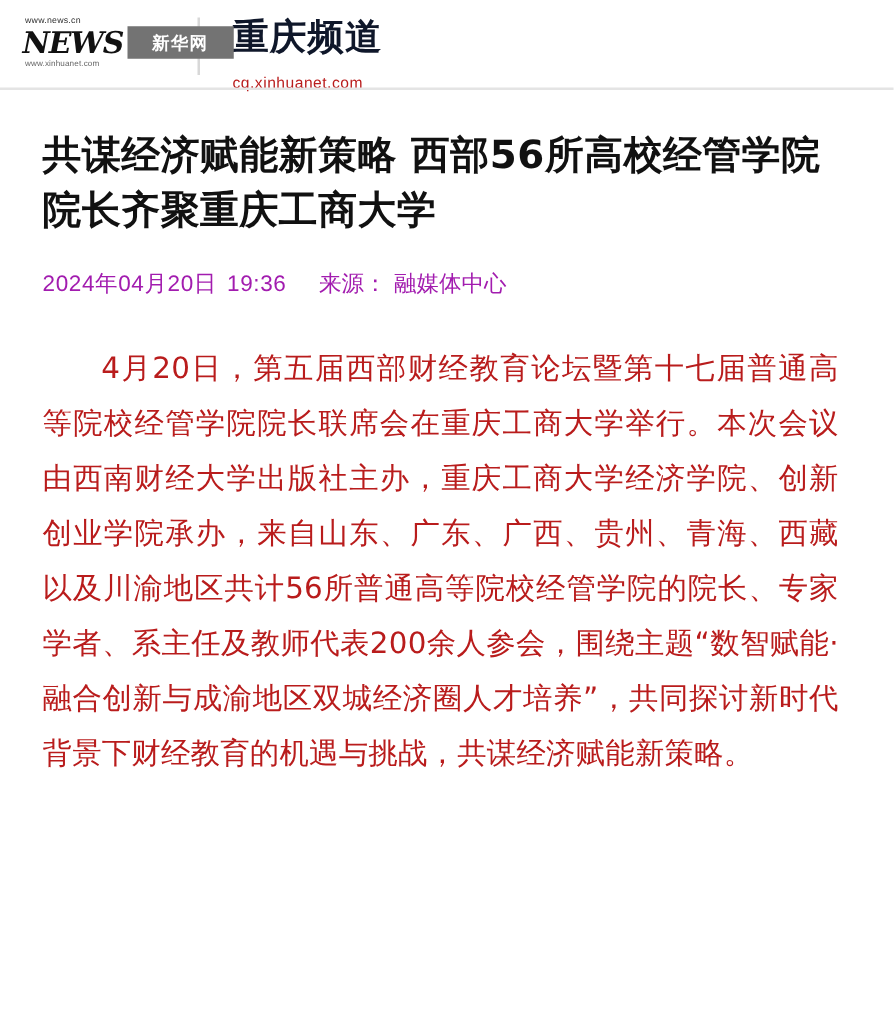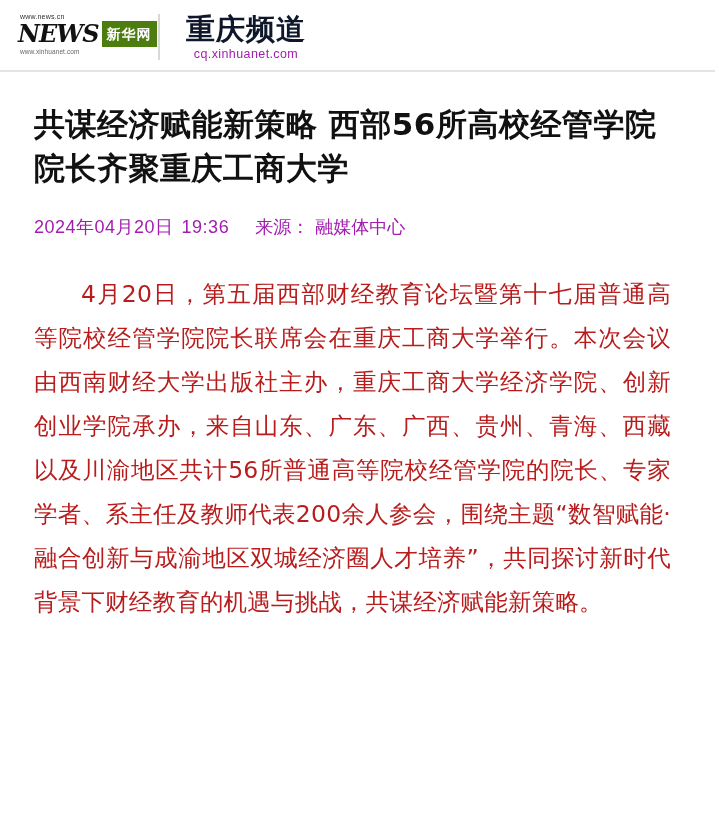--- a/index.html
+++ b/index.html
@@ -62,26 +62,26 @@
     font-family: "DejaVu Serif", "Liberation Serif", serif;
     font-weight: 700;
     font-style: italic;
     font-size: 24px;
     line-height: 26px;
     color: #111;
     letter-spacing: -1px;
     padding-right: 3px;
   }
   .news-mark .cn-badge {
-    background: #4d7c0f;
+    background: #737373;
     color: #fff;
     font-size: 14px;
     font-weight: 700;
     line-height: 26px;
-    padding: 0 5px;
+    padding: 0 20px;
     letter-spacing: 1px;
     white-space: nowrap;
   }
   .news-mark .www-bottom {
     font-size: 6.5px;
     color: #666;
     line-height: 9px;
     padding-left: 2px;
     letter-spacing: .1px;
   }
@@ -99,25 +99,24 @@
   .channel .channel-name {
     font-family: "DejaVu Sans", "Liberation Sans", sans-serif;
     font-size: 29px;
     font-weight: 700;
     color: #0f172a;
     line-height: 34px;
     letter-spacing: 1px;
   }
   .channel .channel-url {
     font-size: 12.5px;
-    color: #a21caf;
+    color: #b91c1c;
     line-height: 15px;
     letter-spacing: .4px;
-    margin-top: 1px;
-    text-align: center;
+    margin-top: 13px;
   }
 
   
   .article {
     padding: 30px 44px 0 34px;
     box-sizing: border-box;
   }
   .headline {
     font-family: "DejaVu Sans", "Liberation Sans", sans-serif;
     font-size: 31px;

